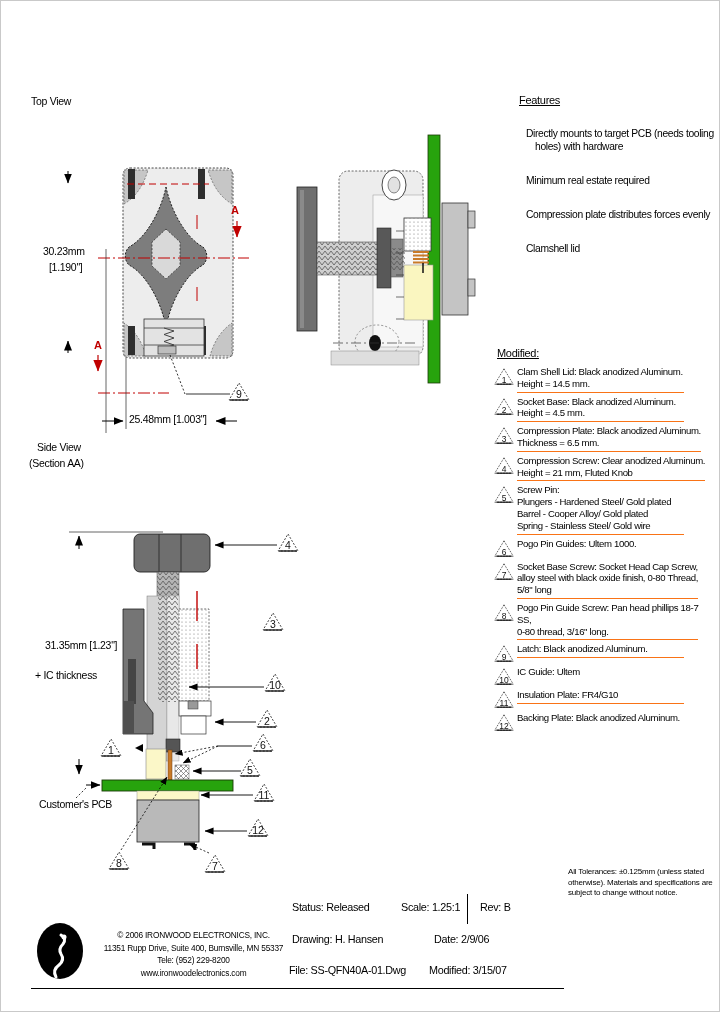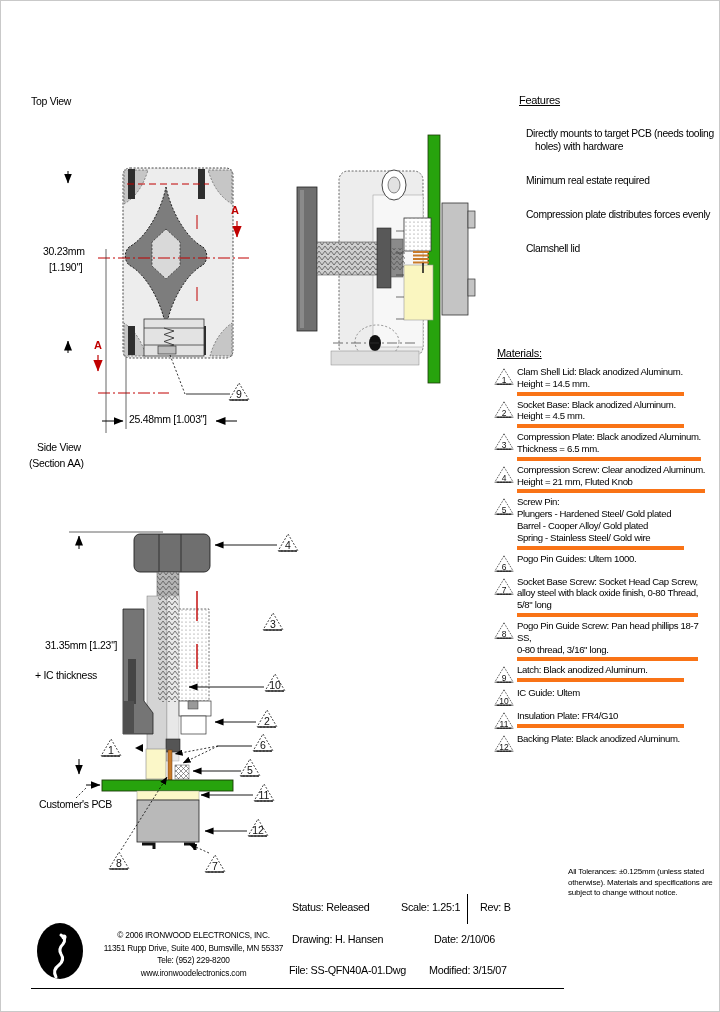--- a/index.html
+++ b/index.html
@@ -12,21 +12,21 @@
   #features-head{left:518px;top:93px;font-size:11px;}
   #features-list{left:525px;top:126px;width:190px;}
   .feat-item{font-size:10.3px;letter-spacing:-0.35px;margin-bottom:21px;line-height:13px;white-space:nowrap;}
   .feat-item.cont{margin-top:-21px;padding-left:9px;}
   #materials-head{left:496px;top:346px;font-size:11px;}
   #materials-list{left:493px;top:365px;width:190px;}
   .mat-row{display:flex;align-items:flex-start;margin-bottom:3px;}
   .tri-ico{width:20px;height:19px;flex:0 0 20px;margin-top:1px;}
   .tri-ico text{font-family:"Liberation Sans",sans-serif;fill:#111;}
   .mat-text{font-size:9.6px;letter-spacing:-0.35px;line-height:11.8px;margin-left:3px;flex:1;padding-bottom:2px;white-space:nowrap;}
-  .mat-text.div-b{border-bottom:4px solid #f97316;}
+  .mat-text.div-b{border-bottom:1px solid #f97316;}
   
   .tb{font-size:10.8px;letter-spacing:-0.3px;white-space:nowrap;}
   #tb-title{left:95px;top:893px;width:205px;text-align:center;font-weight:bold;font-size:13.5px;}
   #tb-company{left:80px;top:928px;width:225px;text-align:center;font-size:8.3px;line-height:12.5px;letter-spacing:-0.2px;}
   #tolerance{left:567px;top:866px;width:152px;font-size:8px;line-height:10.5px;letter-spacing:-0.2px;}
   #pagenum{left:582px;top:916px;font-size:27px;letter-spacing:-0.5px;}
   #divider-scale-rev{left:466px;top:893px;width:1px;height:30px;background:#000;}
   #tb-rule{left:30px;top:987px;width:533px;height:1px;background:#000;}
   svg{display:block;}
   .thinln{stroke:#333;stroke-width:0.75;}
@@ -270,21 +270,21 @@
 
   <div class="abs lbl u" id="features-head">Features</div>
   <div class="abs" id="features-list">
       <div class="feat-item">Directly mounts to target PCB (needs tooling</div>
       <div class="feat-item cont" style="margin-bottom: 21px;">holes) with hardware</div>
       <div class="feat-item">Minimum real estate required</div>
       <div class="feat-item">Compression plate distributes forces evenly</div>
       <div class="feat-item">Clamshell lid</div>
     </div>
 
-  <div class="abs lbl u" id="materials-head">Materials:</div>
+  <div class="abs lbl u" id="materials-head">Modified:</div>
   <div class="abs" id="materials-list">
       <div class="mat-row">
         <svg class="tri-ico" viewBox="0 0 26 24">
           <polygon points="13,2 25,22 1,22" fill="none" stroke="#333" stroke-width="1" stroke-dasharray="2.2,1.6"></polygon>
           <line x1="3" y1="22" x2="23" y2="22" stroke="#111" stroke-width="1.6"></line>
           <text x="13" y="20" text-anchor="middle" font-size="11">1</text>
         </svg>
         <div class="mat-text div-b">
           <div>Clam Shell Lid: Black anodized Aluminum.</div>
           <div>Height = 14.5 mm.</div>
@@ -415,19 +415,19 @@
   <div class="abs" id="tb-company">
     <div>© 2006 IRONWOOD ELECTRONICS, INC.</div>
     <div>11351 Rupp Drive, Suite 400, Burnsville, MN 55337</div>
     <div>Tele: (952) 229-8200</div>
     <div>www.ironwoodelectronics.com</div>
   </div>
   <div class="abs tb" style="left:291px;top:900px">Status: Released</div>
   <div class="abs tb" style="left:291px;top:932px">Drawing: H. Hansen</div>
   <div class="abs tb" style="left:288px;top:963px">File: SS-QFN40A-01.Dwg</div>
   <div class="abs tb" style="left:400px;top:900px">Scale: 1.25:1</div>
-  <div class="abs tb" style="left:433px;top:932px">Date: 2/10/06</div>
+  <div class="abs tb" style="left:433px;top:932px">Date: 2/9/06</div>
   <div class="abs tb" style="left:428px;top:963px">Modified: 3/15/07</div>
   <div class="abs" id="divider-scale-rev"></div>
   <div class="abs tb" style="left:479px;top:900px">Rev: B</div>
   <div class="abs" id="tb-rule"></div>
   <div class="abs" id="tolerance">All Tolerances: ±0.125mm (unless stated otherwise). Materials and specifications are subject to change without notice.</div>
 </div>
 
 </body></html>

